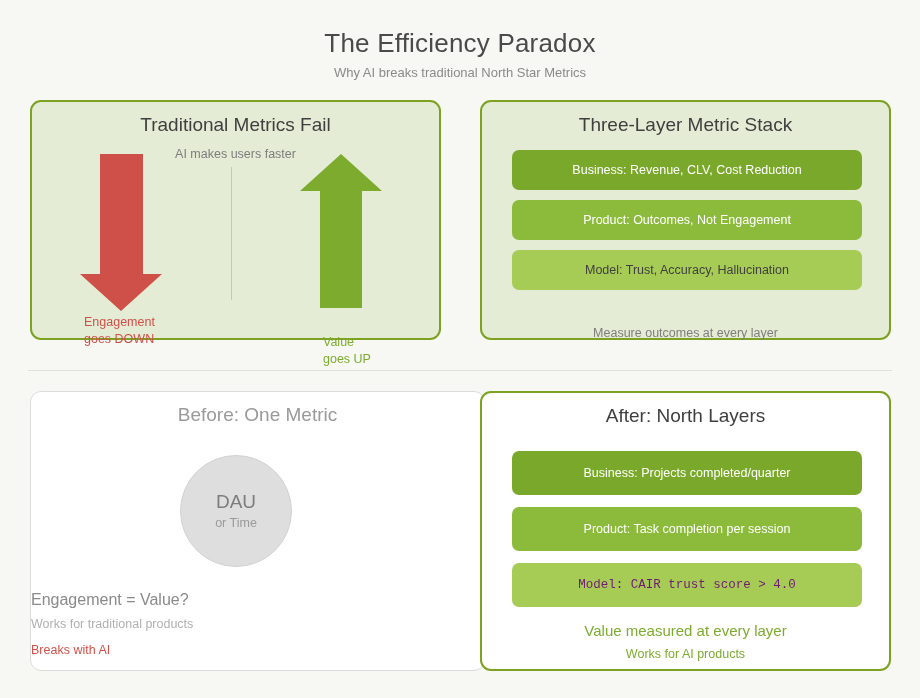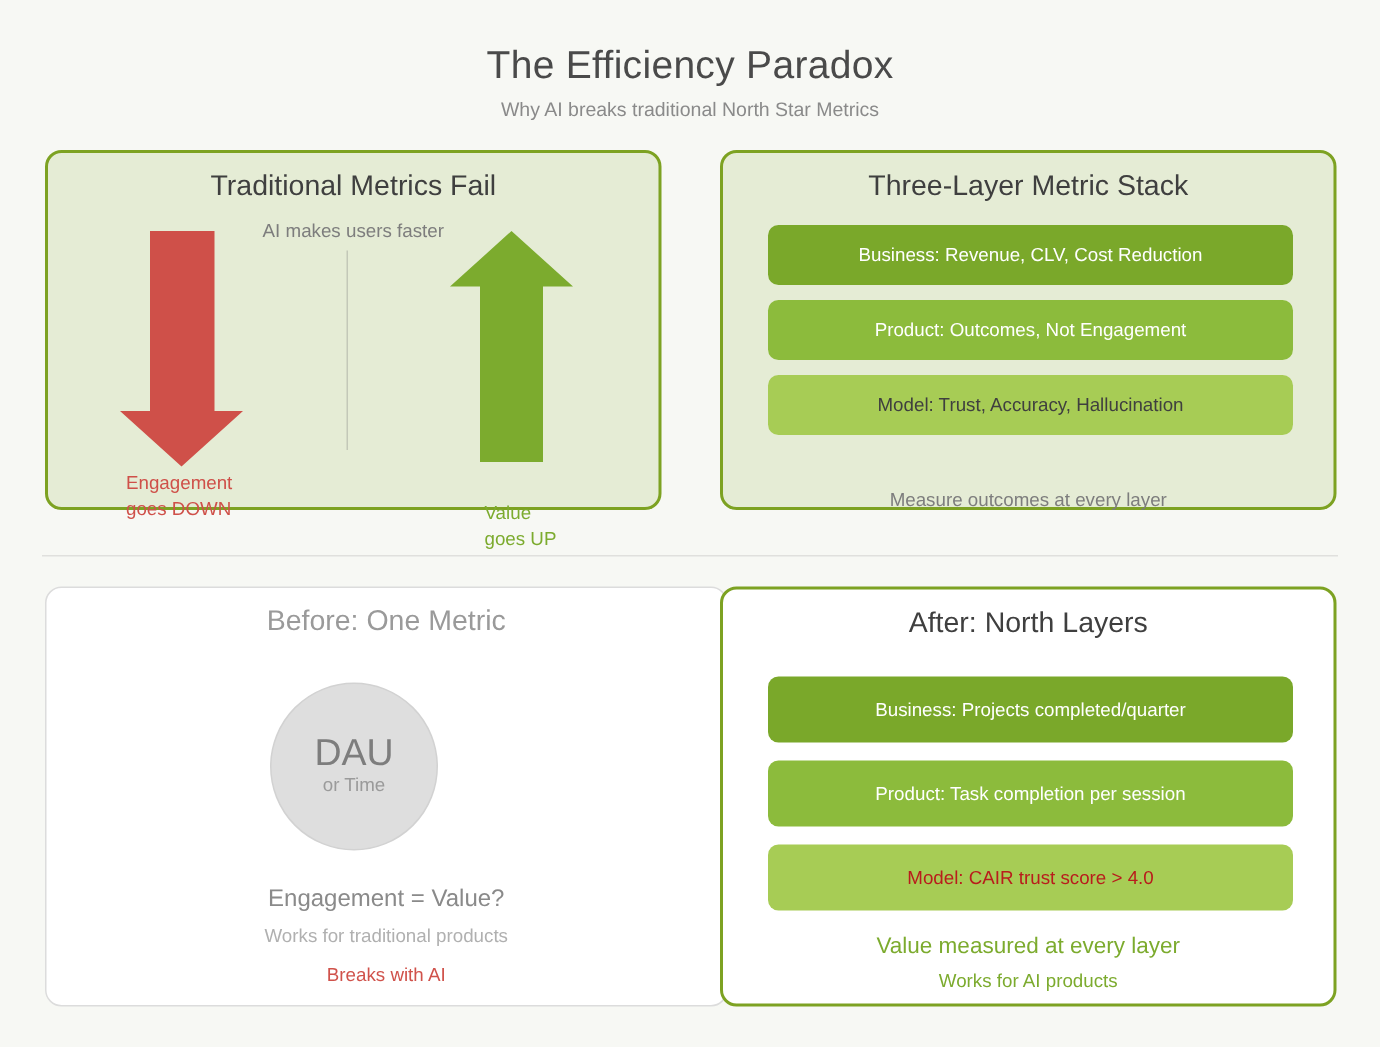--- a/index.html
+++ b/index.html
@@ -145,24 +145,24 @@
     left: 149px; top: 63px;
     width: 112px; height: 112px;
     border-radius: 50%;
     background: #dedede;
     border: 1px solid #d2d2d2;
     display: flex;
     flex-direction: column;
     align-items: center;
     justify-content: center;
   }
-  .circle-main { font-size: 25px; color: #7d7d7d; line-height: 24px; }
+  .circle-main { font-size: 19px; color: #7d7d7d; line-height: 24px; }
   .circle-sub  { font-size: 12.5px; color: #9a9a9a; line-height: 18px; }
 
-  .bl-line { position: absolute; left: 0; width: 100%; text-align: center; }
+  .bl-line { position: absolute; left: 0; width: 100%; }
   #bl-q    { top: 199px; font-size: 16px; color: #8a8a8a; }
   #bl-note { top: 225px; font-size: 12.5px; color: #b0b0b0; }
   #bl-warn { top: 251px; font-size: 12.5px; color: #d0524b; }
 </style>
 </head>
 <body>
 
 <div id="root">
 
   <h1 class="page-title">The Efficiency Paradox</h1>
@@ -214,20 +214,20 @@
     <div class="bl-line" id="bl-note">Works for traditional products</div>
     <div class="bl-line" id="bl-warn">Breaks with AI</div>
   </section>
 
   <section class="panel panel-white-green" id="panel-br">
     <div class="panel-title">After: North Layers</div>
 
     <div class="bars" id="bars-br">
       <div class="bar" style="background: rgb(122, 168, 42); color: rgb(255, 255, 255);">Business: Projects completed/quarter</div>
       <div class="bar" style="background: rgb(140, 187, 60); color: rgb(255, 255, 255);">Product: Task completion per session</div>
-      <div class="bar dark-text" style="background: rgb(167, 204, 85); color: #b91c1c;">Model: CAIR trust score &gt; 4.0</div>
+      <div class="bar dark-text" style="background: rgb(167, 204, 85); color: #701a75; font-family: Liberation Mono, monospace;">Model: CAIR trust score &gt; 4.0</div>
     </div>
 
     <div class="stack-footer" id="footer-br-main">Value measured at every layer</div>
     <div class="stack-footer" id="footer-br-sub">Works for AI products</div>
   </section>
 
 </div>
 
 </body></html>

